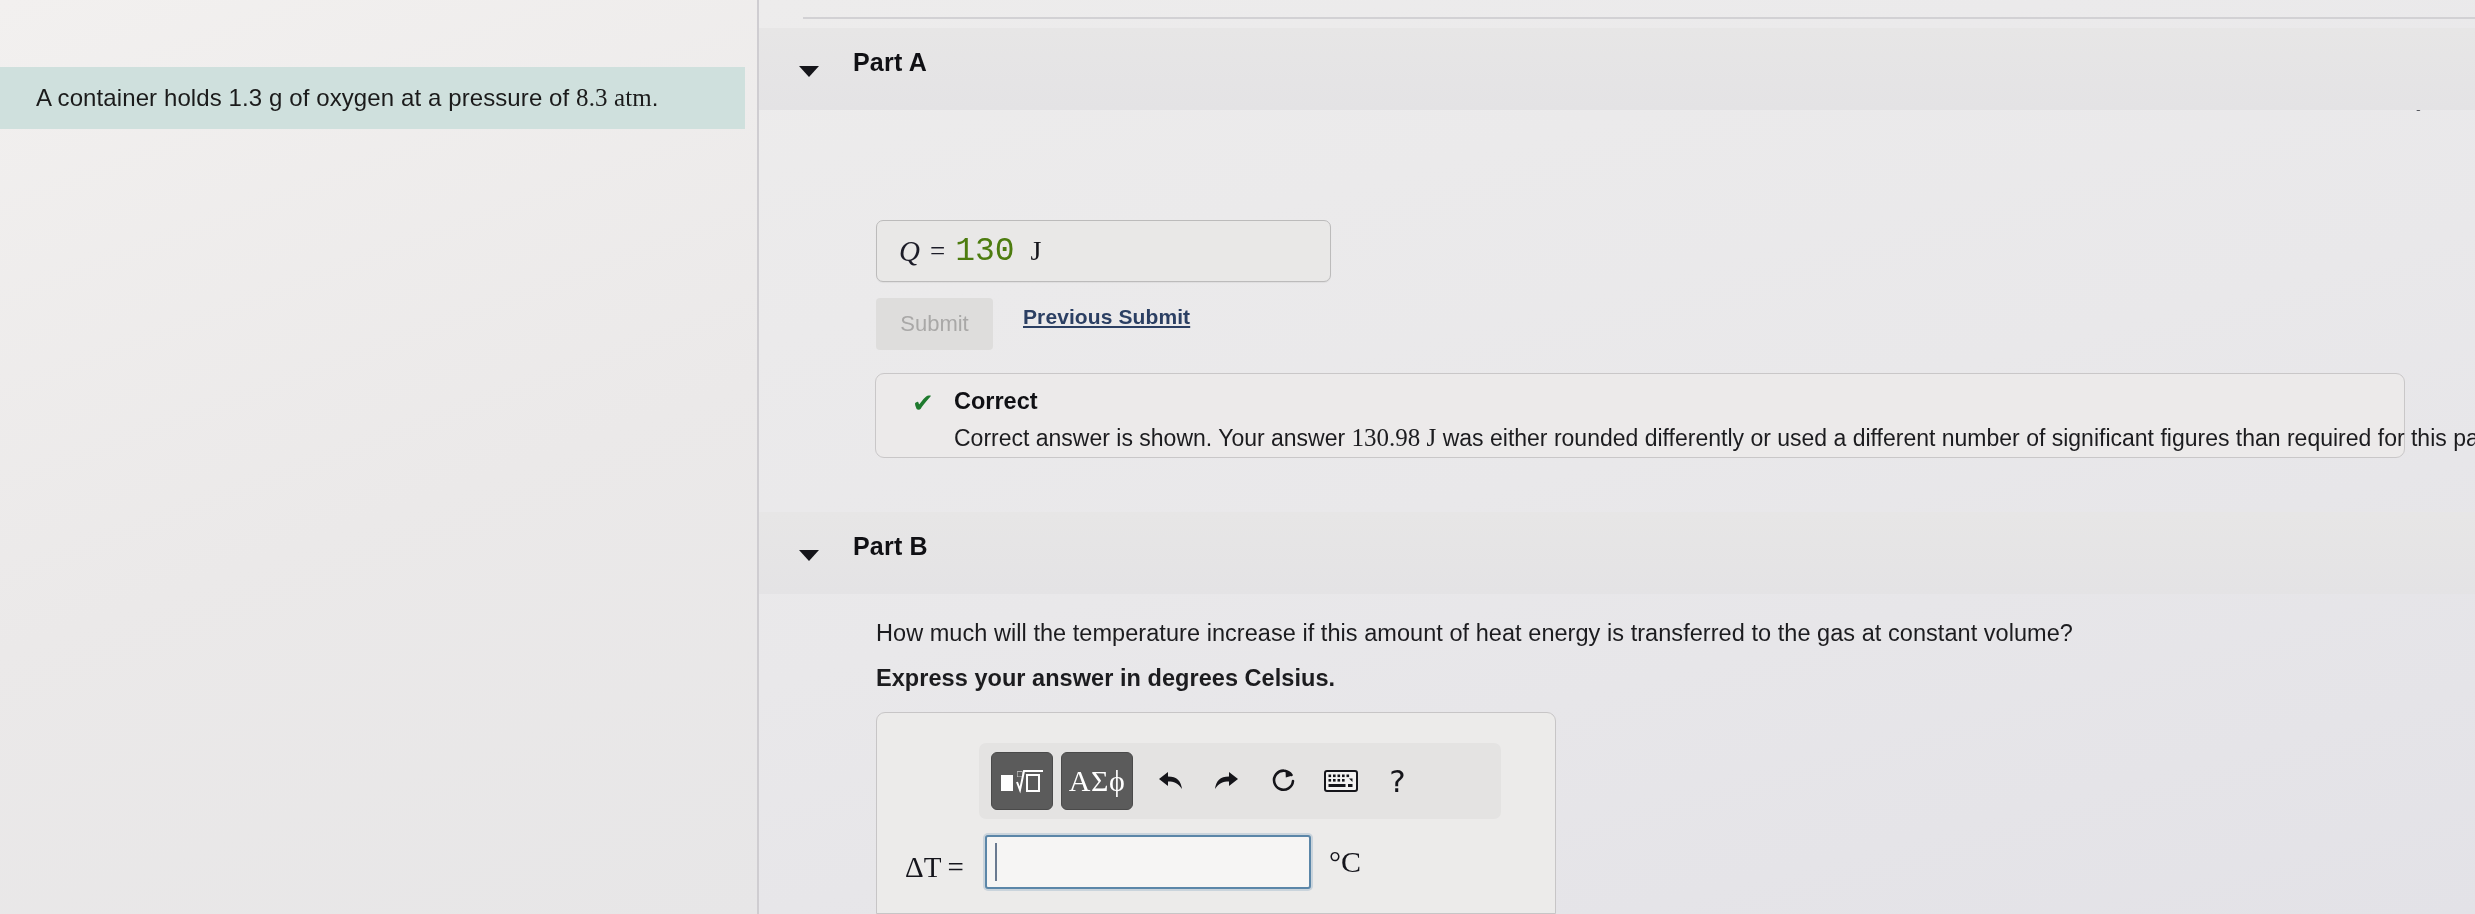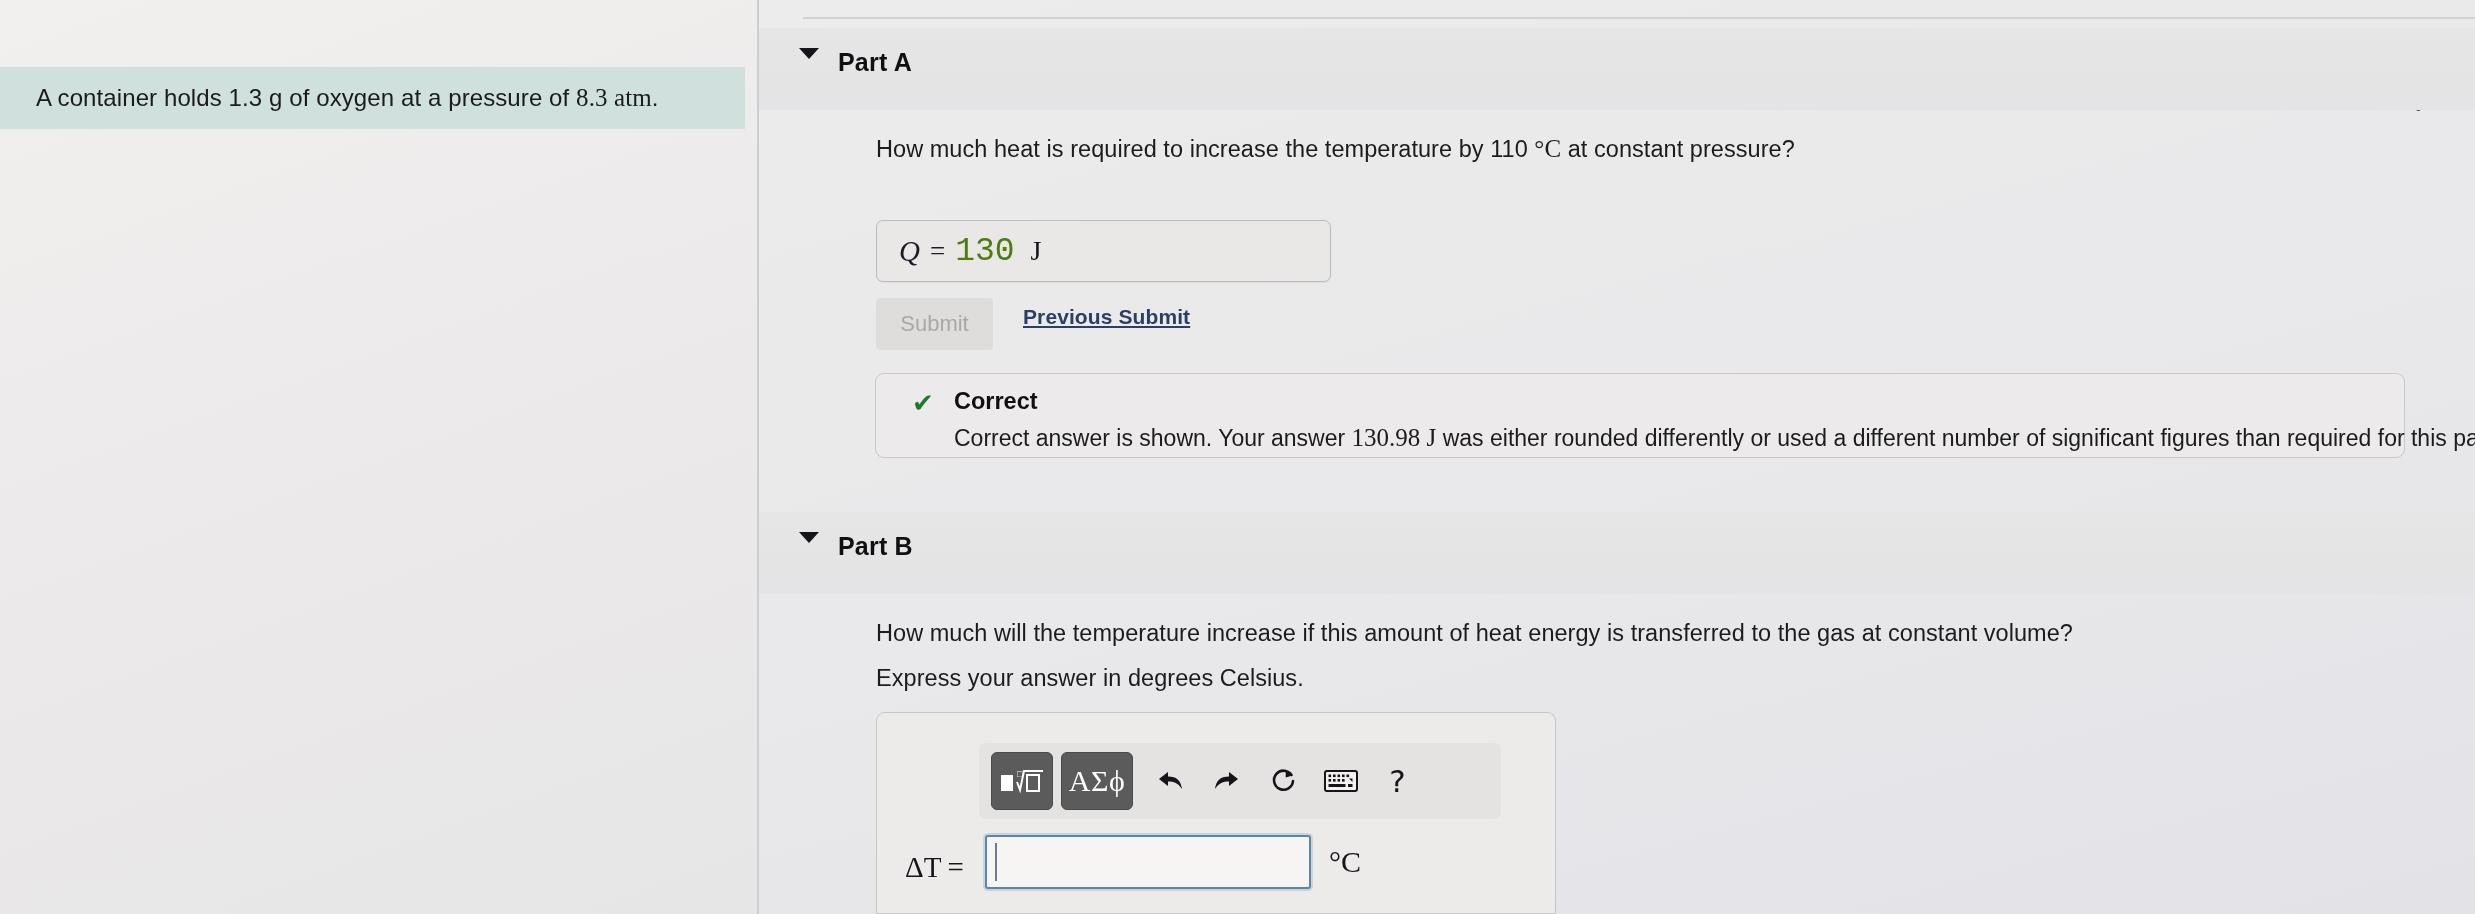--- a/index.html
+++ b/index.html
@@ -75,22 +75,22 @@
   
   .part-band {
     position: absolute;
     left: 0;
     width: 1716px;
     background: linear-gradient(180deg,#e7e6e6 0%, #e4e3e5 100%);
   }
   .part-head-row {
     position: absolute;
     display: flex;
-    align-items: flex-start;
-    gap: 19px;
+    align-items: flex-end;
+    gap: 34px;
   }
   .caret {
     width: 0; height: 0;
     border-left: 10px solid transparent;
     border-right: 10px solid transparent;
     border-top: 11px solid #15151a;
   }
   .part-title {
     font-size: 25px;
     font-weight: bold;
@@ -322,21 +322,20 @@
     <div id="top-rule"></div>
 
     <div id="status-check">✔</div>
 
     <div class="part-band" style="top:28px; height:82px;"></div>
     <div class="part-head-row" style="left:40px; top:48px;">
       <span class="caret"></span>
       <span class="part-title">Part A</span>
     </div>
 
-    <div class="prompt" style="left:876px; top:135px; left:117px;"><span>How much heat is required to increase the temperature by 110 </span><span class="serif">°C</span><span> at constant pressure?</span></div>
 
 
     <div id="partA-answer-box" style="left:117px;">
       <span class="ans-var">Q</span>
       <span class="ans-eq">=</span>
       <span class="ans-val">130</span>
       <span class="ans-unit">J</span>
     </div>
 
     <button id="submit-button" style="left:117px;">Submit</button>
@@ -350,21 +349,21 @@
     </div>
 
     <div class="part-band" style="top:512px; height:82px;"></div>
     <div class="part-head-row" style="left:40px; top:532px;">
       <span class="caret"></span>
       <span class="part-title">Part B</span>
     </div>
 
     <div class="prompt" style="left:117px; top:620px;text-align:center;">How much will the temperature increase if this amount of heat energy is transferred to the gas at constant volume?</div>
 
-    <div class="prompt" style="left:117px; top:665px; font-weight:normal;">Express your answer in degrees Celsius.</div>
+    <div class="prompt" style="left:117px; top:665px; font-weight:bold;">Express your answer in degrees Celsius.</div>
 
     <div id="partB-answer-box" style="left:117px;">
 
       <div id="math-toolbar">
 
         <div class="tb-dark">
           <svg width="44" height="30" viewBox="0 0 44 30" aria-hidden="true">
             <rect x="1" y="9" width="12" height="16" fill="#ffffff"></rect>
             <text x="17" y="11" font-size="9" fill="#ffffff" font-family="Liberation Serif, serif">□</text>
             <path d="M17 16 L20 24 L24 5 L43 5" stroke="#ffffff" stroke-width="2" fill="none"></path>

